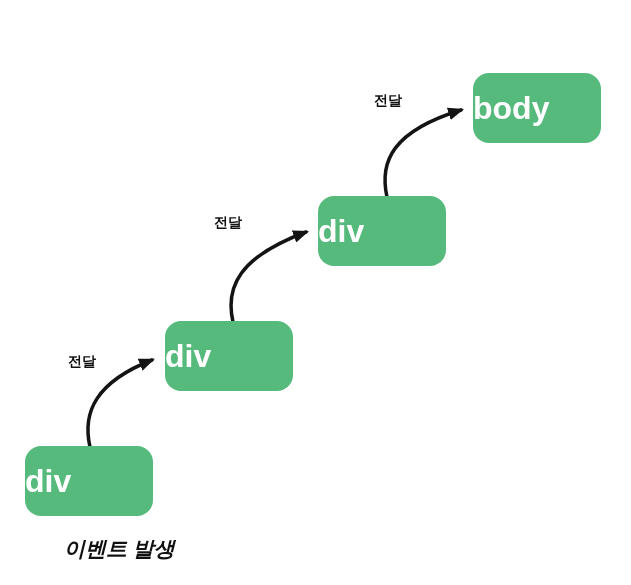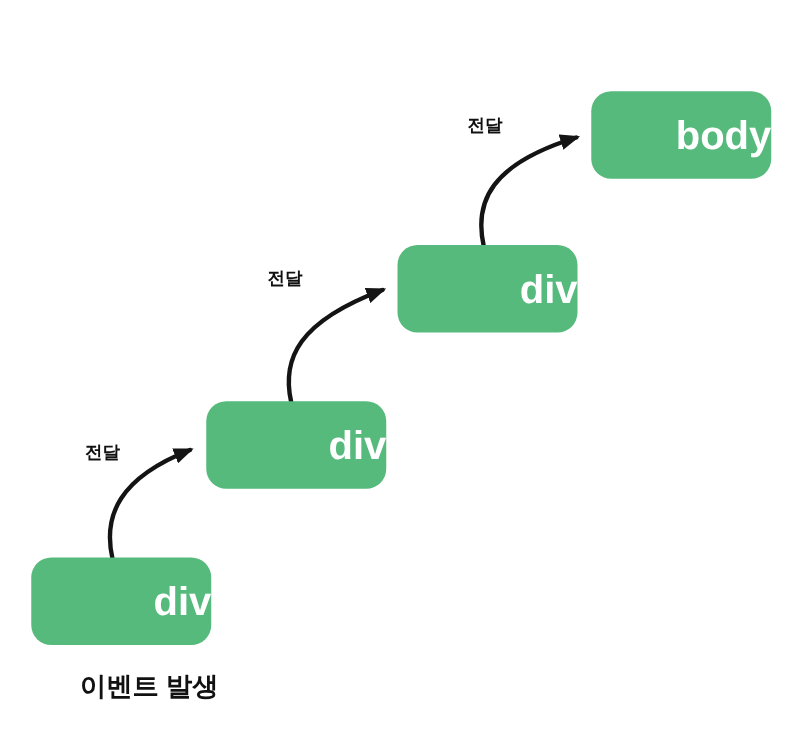--- a/index.html
+++ b/index.html
@@ -28,26 +28,26 @@
   }
   .arrow-layer path.arrow-path {
     fill: none;
     stroke: var(--arrow);
     stroke-width: 3.5;
     stroke-linecap: round;
   }
   .arrow-layer marker path { fill: var(--arrow); }
   .node {
     position: absolute;
-    width: 144px; height: 70px;
+    width: 128px; height: 70px;
     background: var(--node-fill);
     border-radius: 16px;
     display: flex;
     align-items: center;
-    justify-content: flex-end;
+    justify-content: flex-start;
     color: var(--node-text);
     font-size: 32px;
     font-weight: bold;
   }
   .node-1 { left: 25px;  top: 446px; }
   .node-2 { left: 165px; top: 321px; }
   .node-3 { left: 318px; top: 196px; }
   .node-4 { left: 473px; top: 73px;  }
   .arrow-label {
     position: absolute;
@@ -59,20 +59,21 @@
   .arrow-label-1 { left: 68px;  top: 353px; }
   .arrow-label-2 { left: 214px; top: 214px; }
   .arrow-label-3 { left: 374px; top: 92px;  }
   .caption {
     position: absolute;
     left: 64px; top: 535px;
     color: var(--text);
     font-size: 21px;
     font-weight: bold;
     white-space: nowrap;
+    font-style: italic;
   }
 </style>
 </head>
 <body>
 
 <div class="canvas">
 
   <svg class="arrow-layer" width="631" height="585" viewBox="0 0 631 585" xmlns="http://www.w3.org/2000/svg">
     <defs>
       <marker id="arrowhead" viewBox="0 0 10 8" refX="8" refY="4" markerUnits="userSpaceOnUse" markerWidth="16" markerHeight="13" orient="auto">

